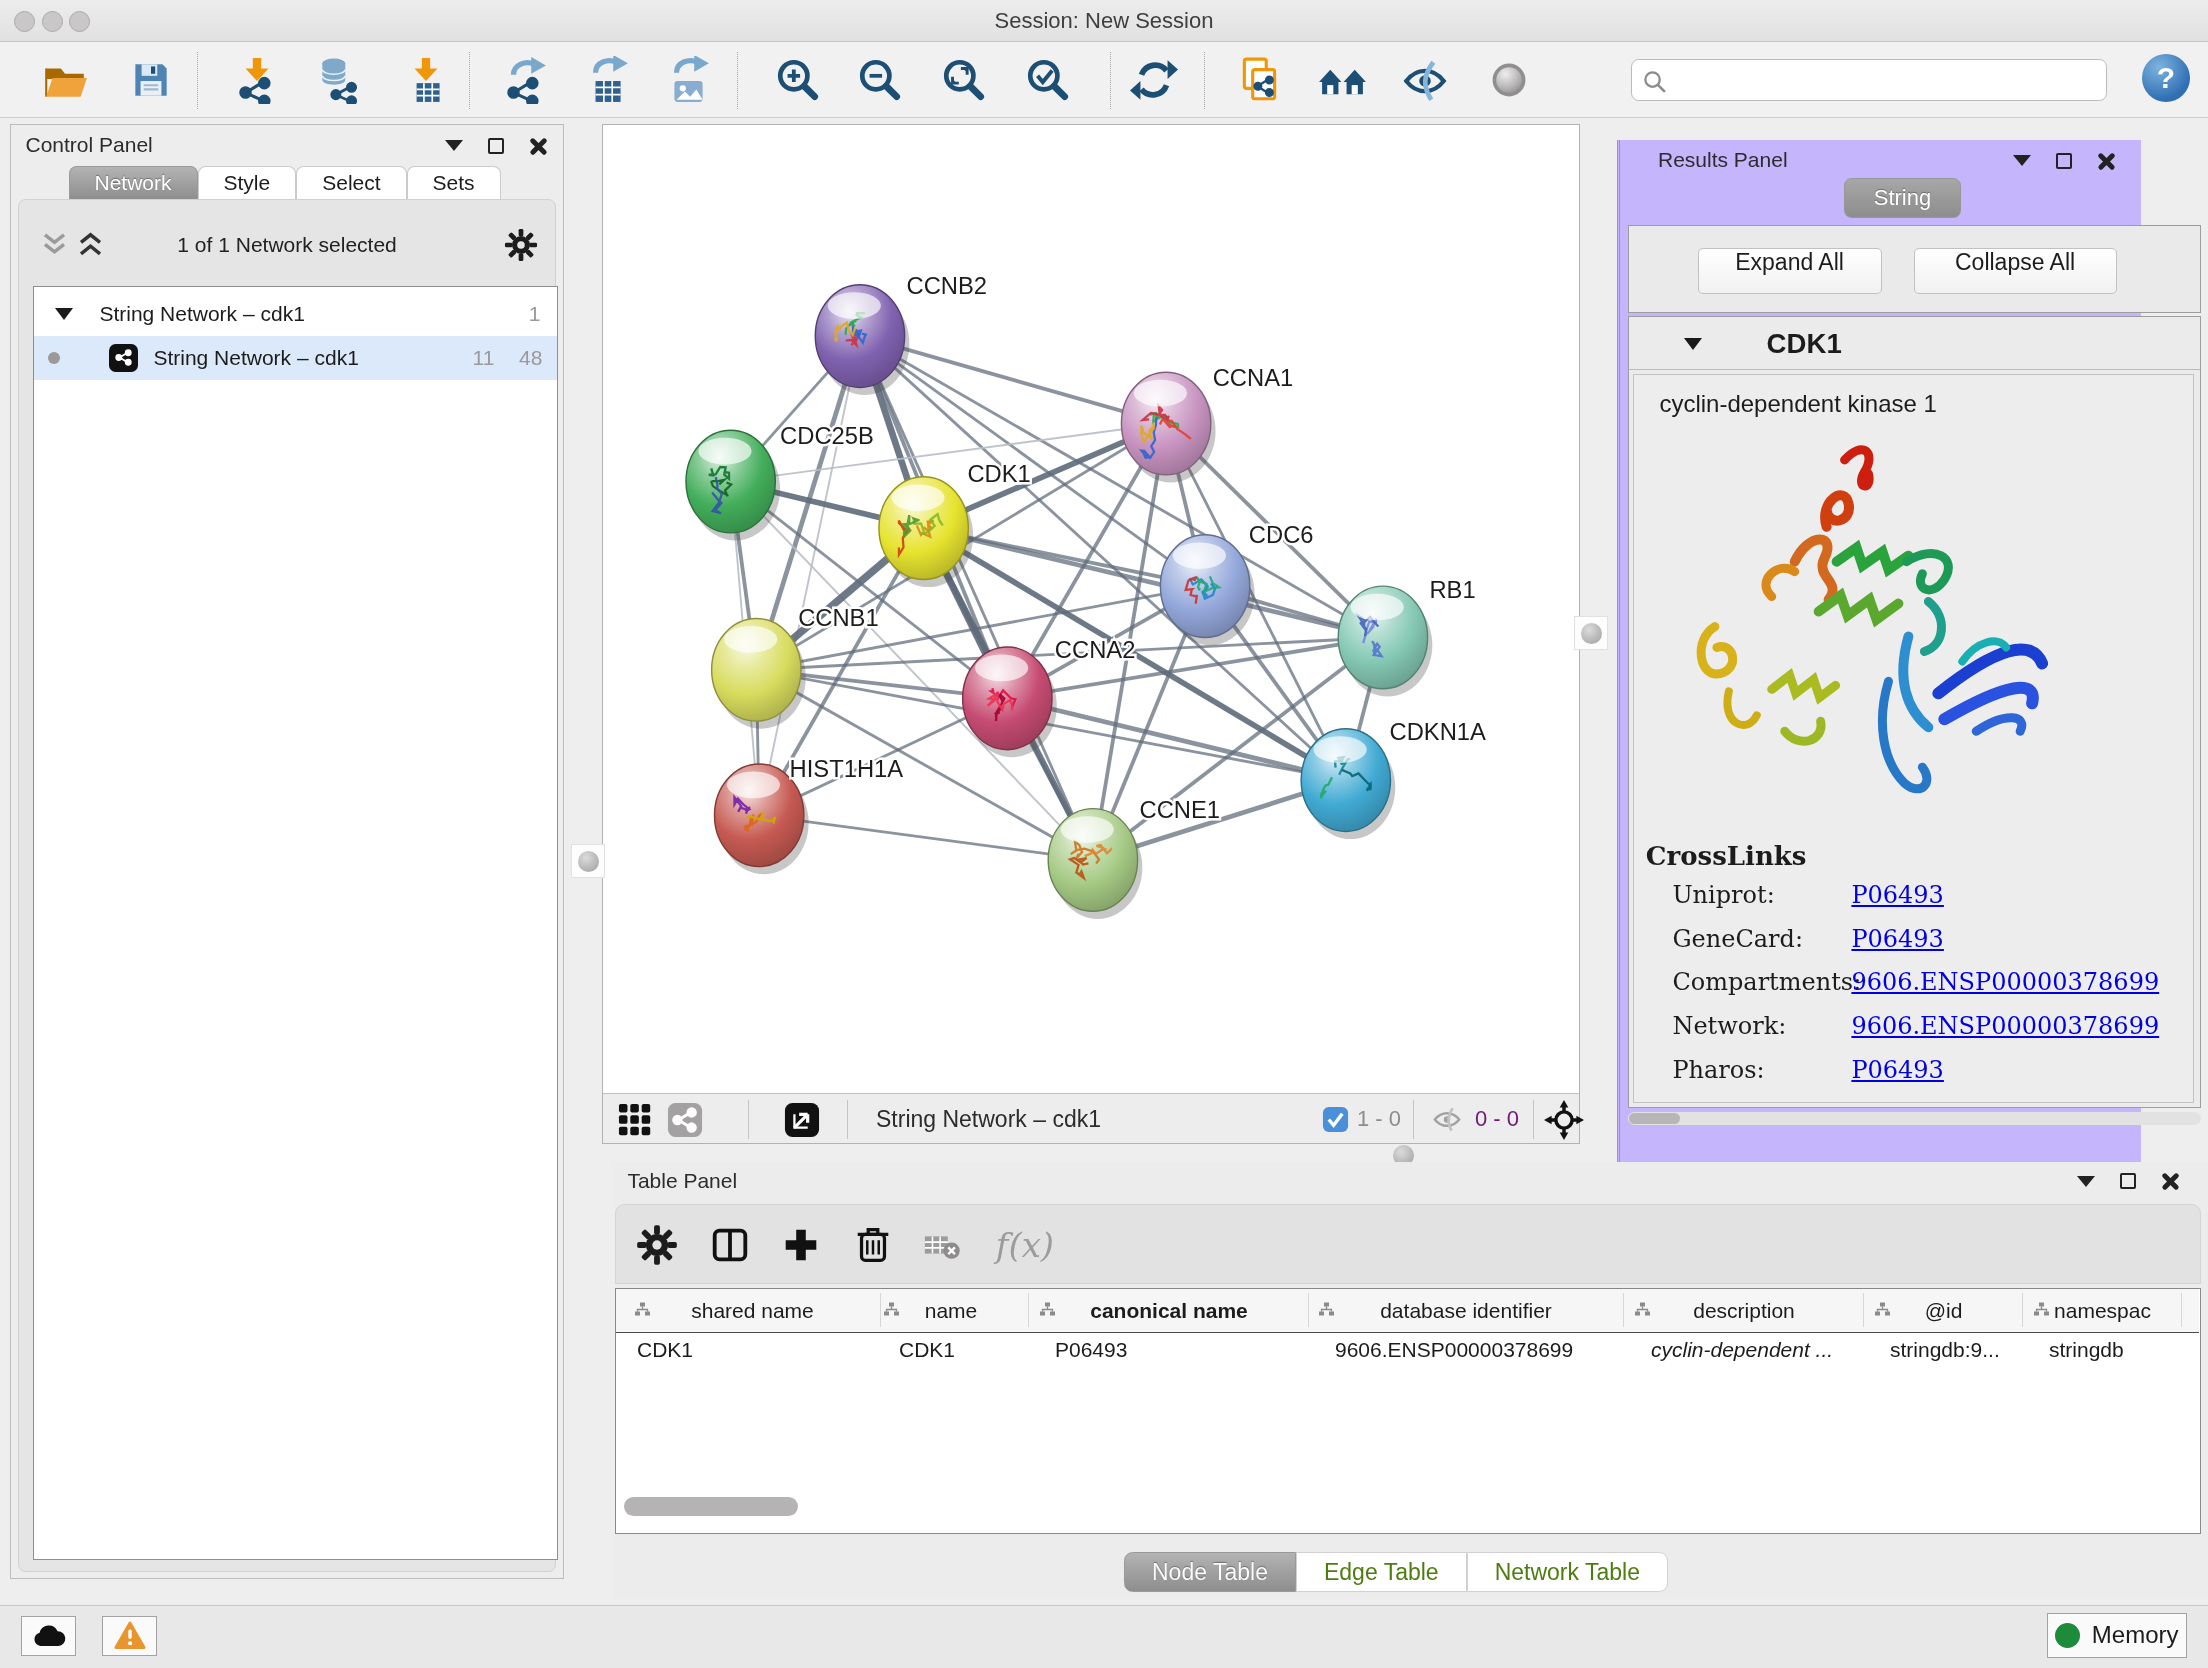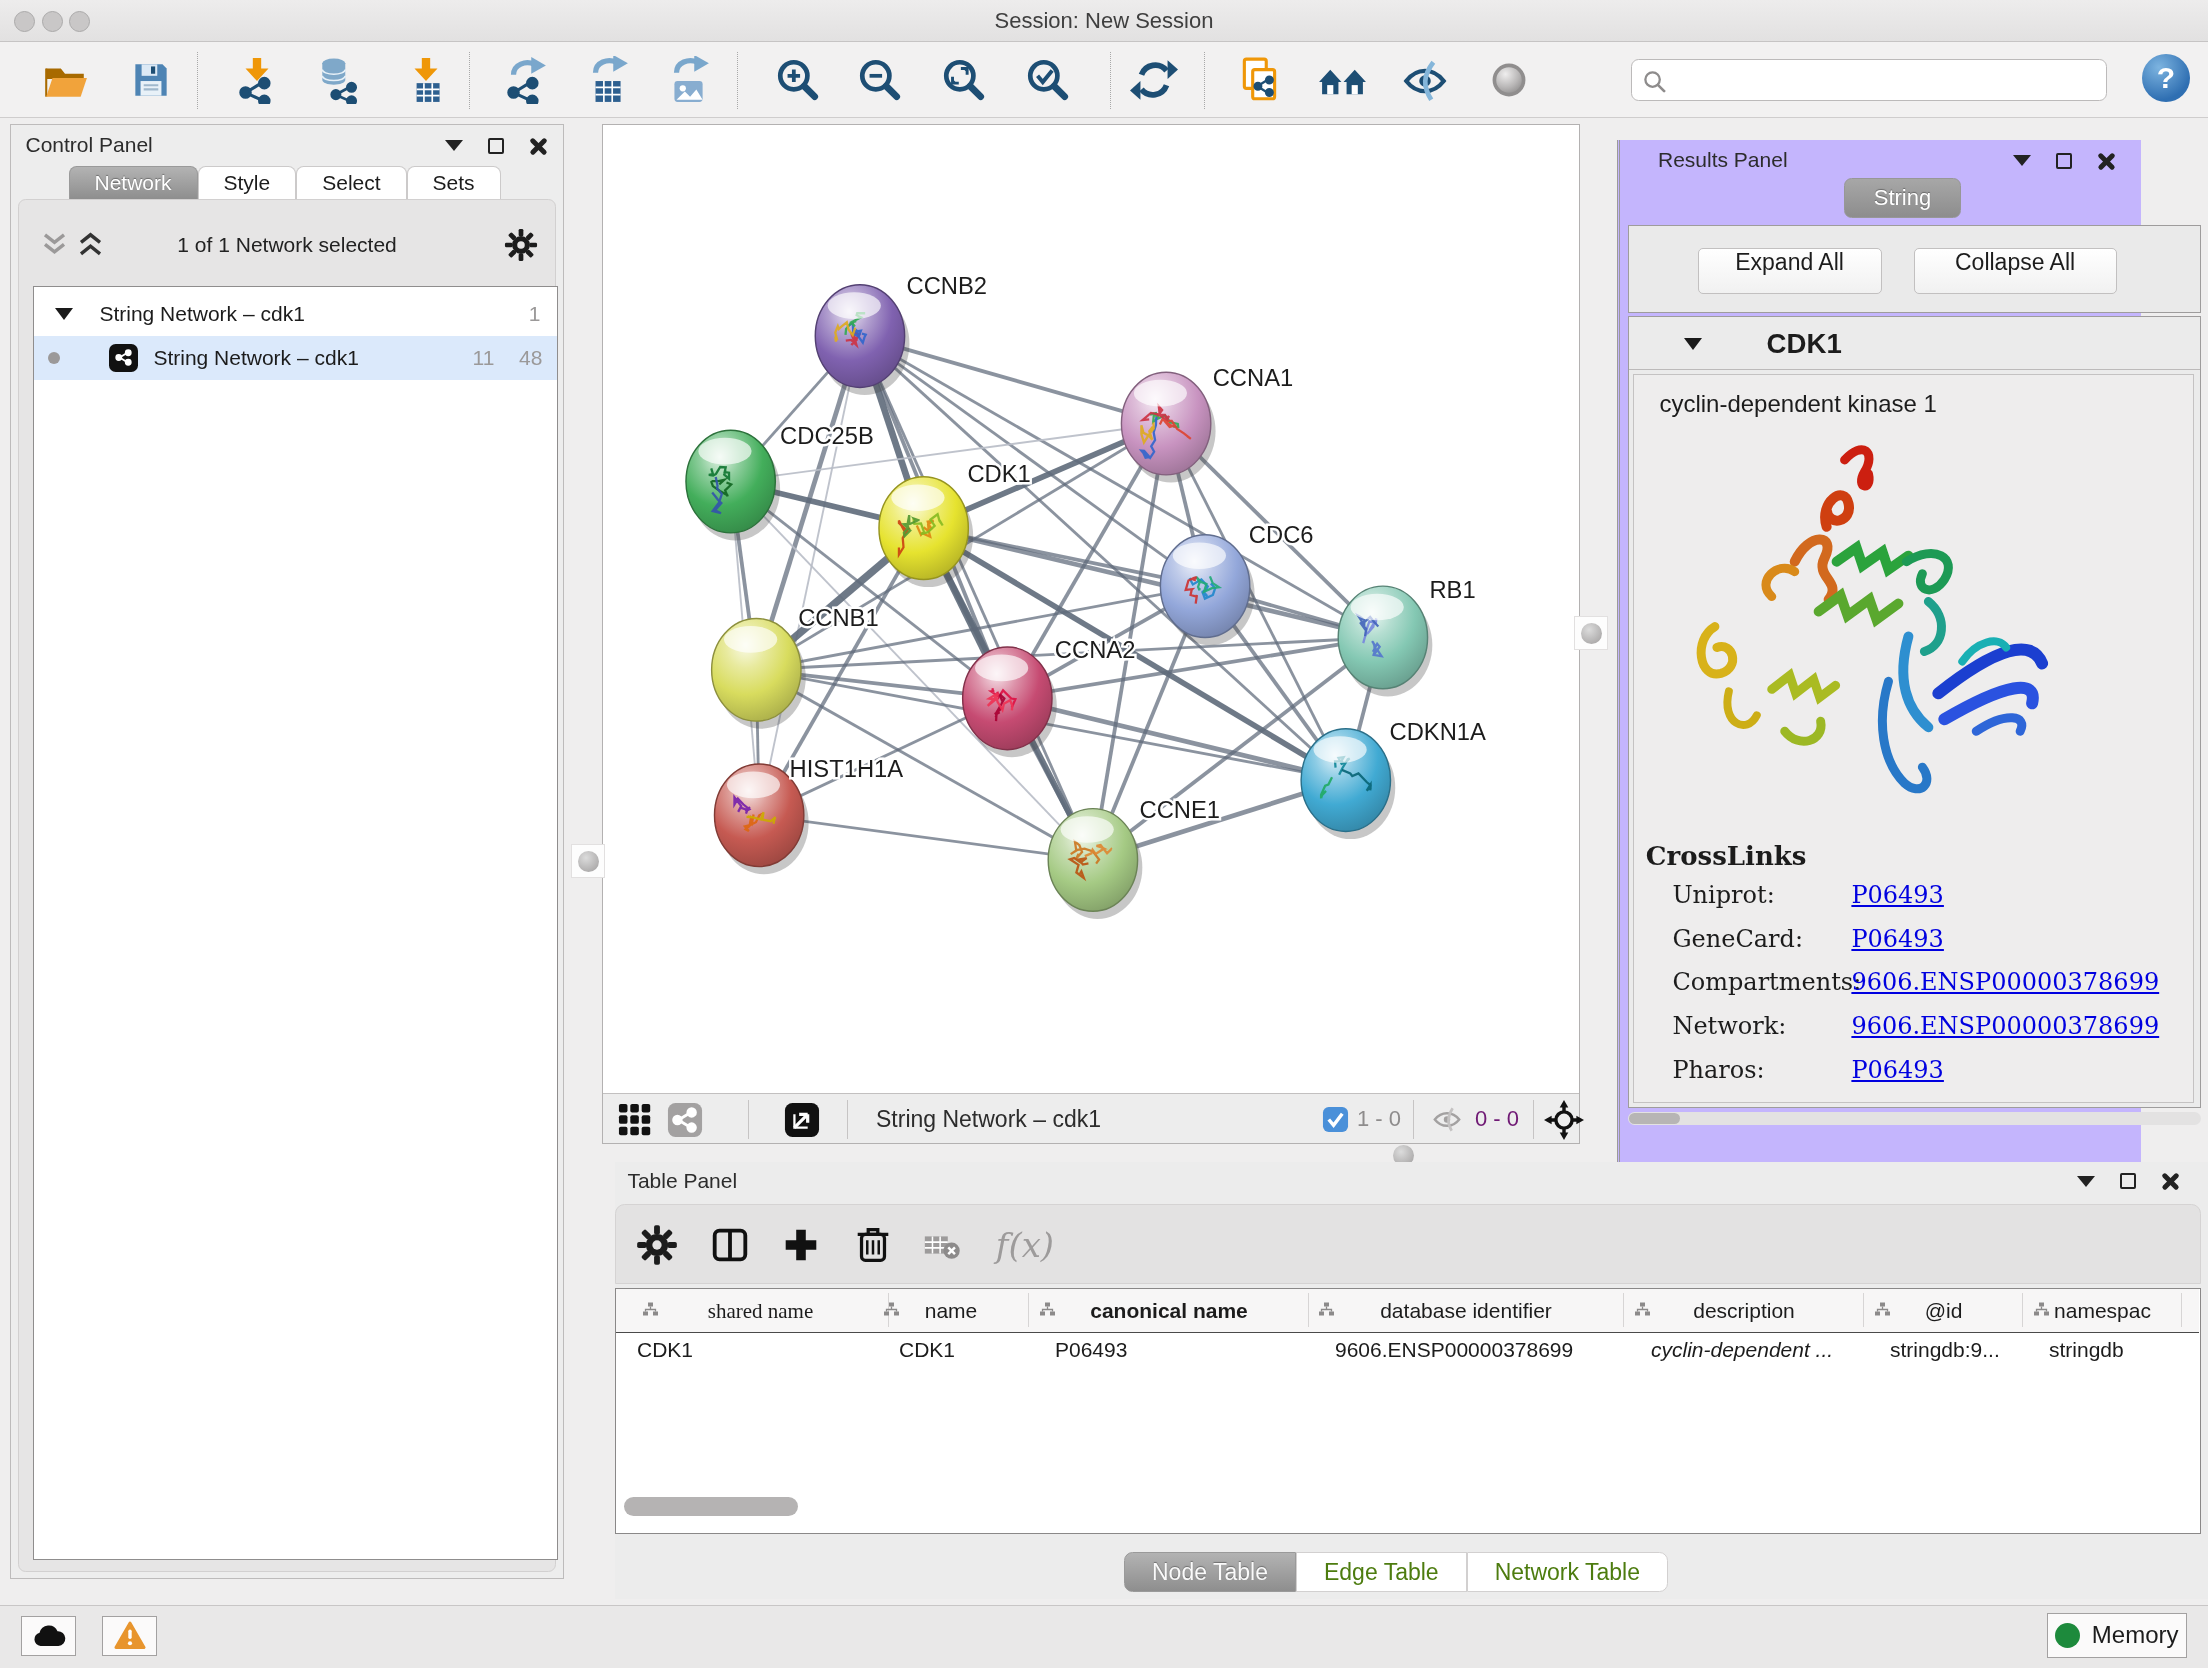--- a/index.html
+++ b/index.html
@@ -798,21 +798,21 @@
         <path d="M28.5 25.5 35.5 32.5 M35.5 25.5 28.5 32.5" stroke="#fff" stroke-width="2.6"></path>
       </svg>
     </div>
     <div class="tp-tool" style="left:371px;width:76px">
       <span class="fx">f(x)</span>
     </div>
   </div>
 
   <div class="tp-table">
     <div class="th-row">
-        <div class="th-cell" style="left: 16px; width: 257px; font-family: Liberation Serif, serif;">
+        <div class="th-cell" style="left: 8px; width: 257px;">
           <svg class="ic" width="17" height="17" viewBox="0 0 17 16">
        <g fill="#8c8a8a">
               <rect x="6" y="1" width="5" height="4"></rect>
               <rect x="1" y="10" width="5" height="4"></rect>
               <rect x="11" y="10" width="5" height="4"></rect>
        <path d="M8.5 5v3M3.5 10V8h10v2" stroke="#8c8a8a" stroke-width="1.3" fill="none"></path>
             </g>
      </svg>
      <span class="tx">shared name</span>
      <span class="vsep"></span>

